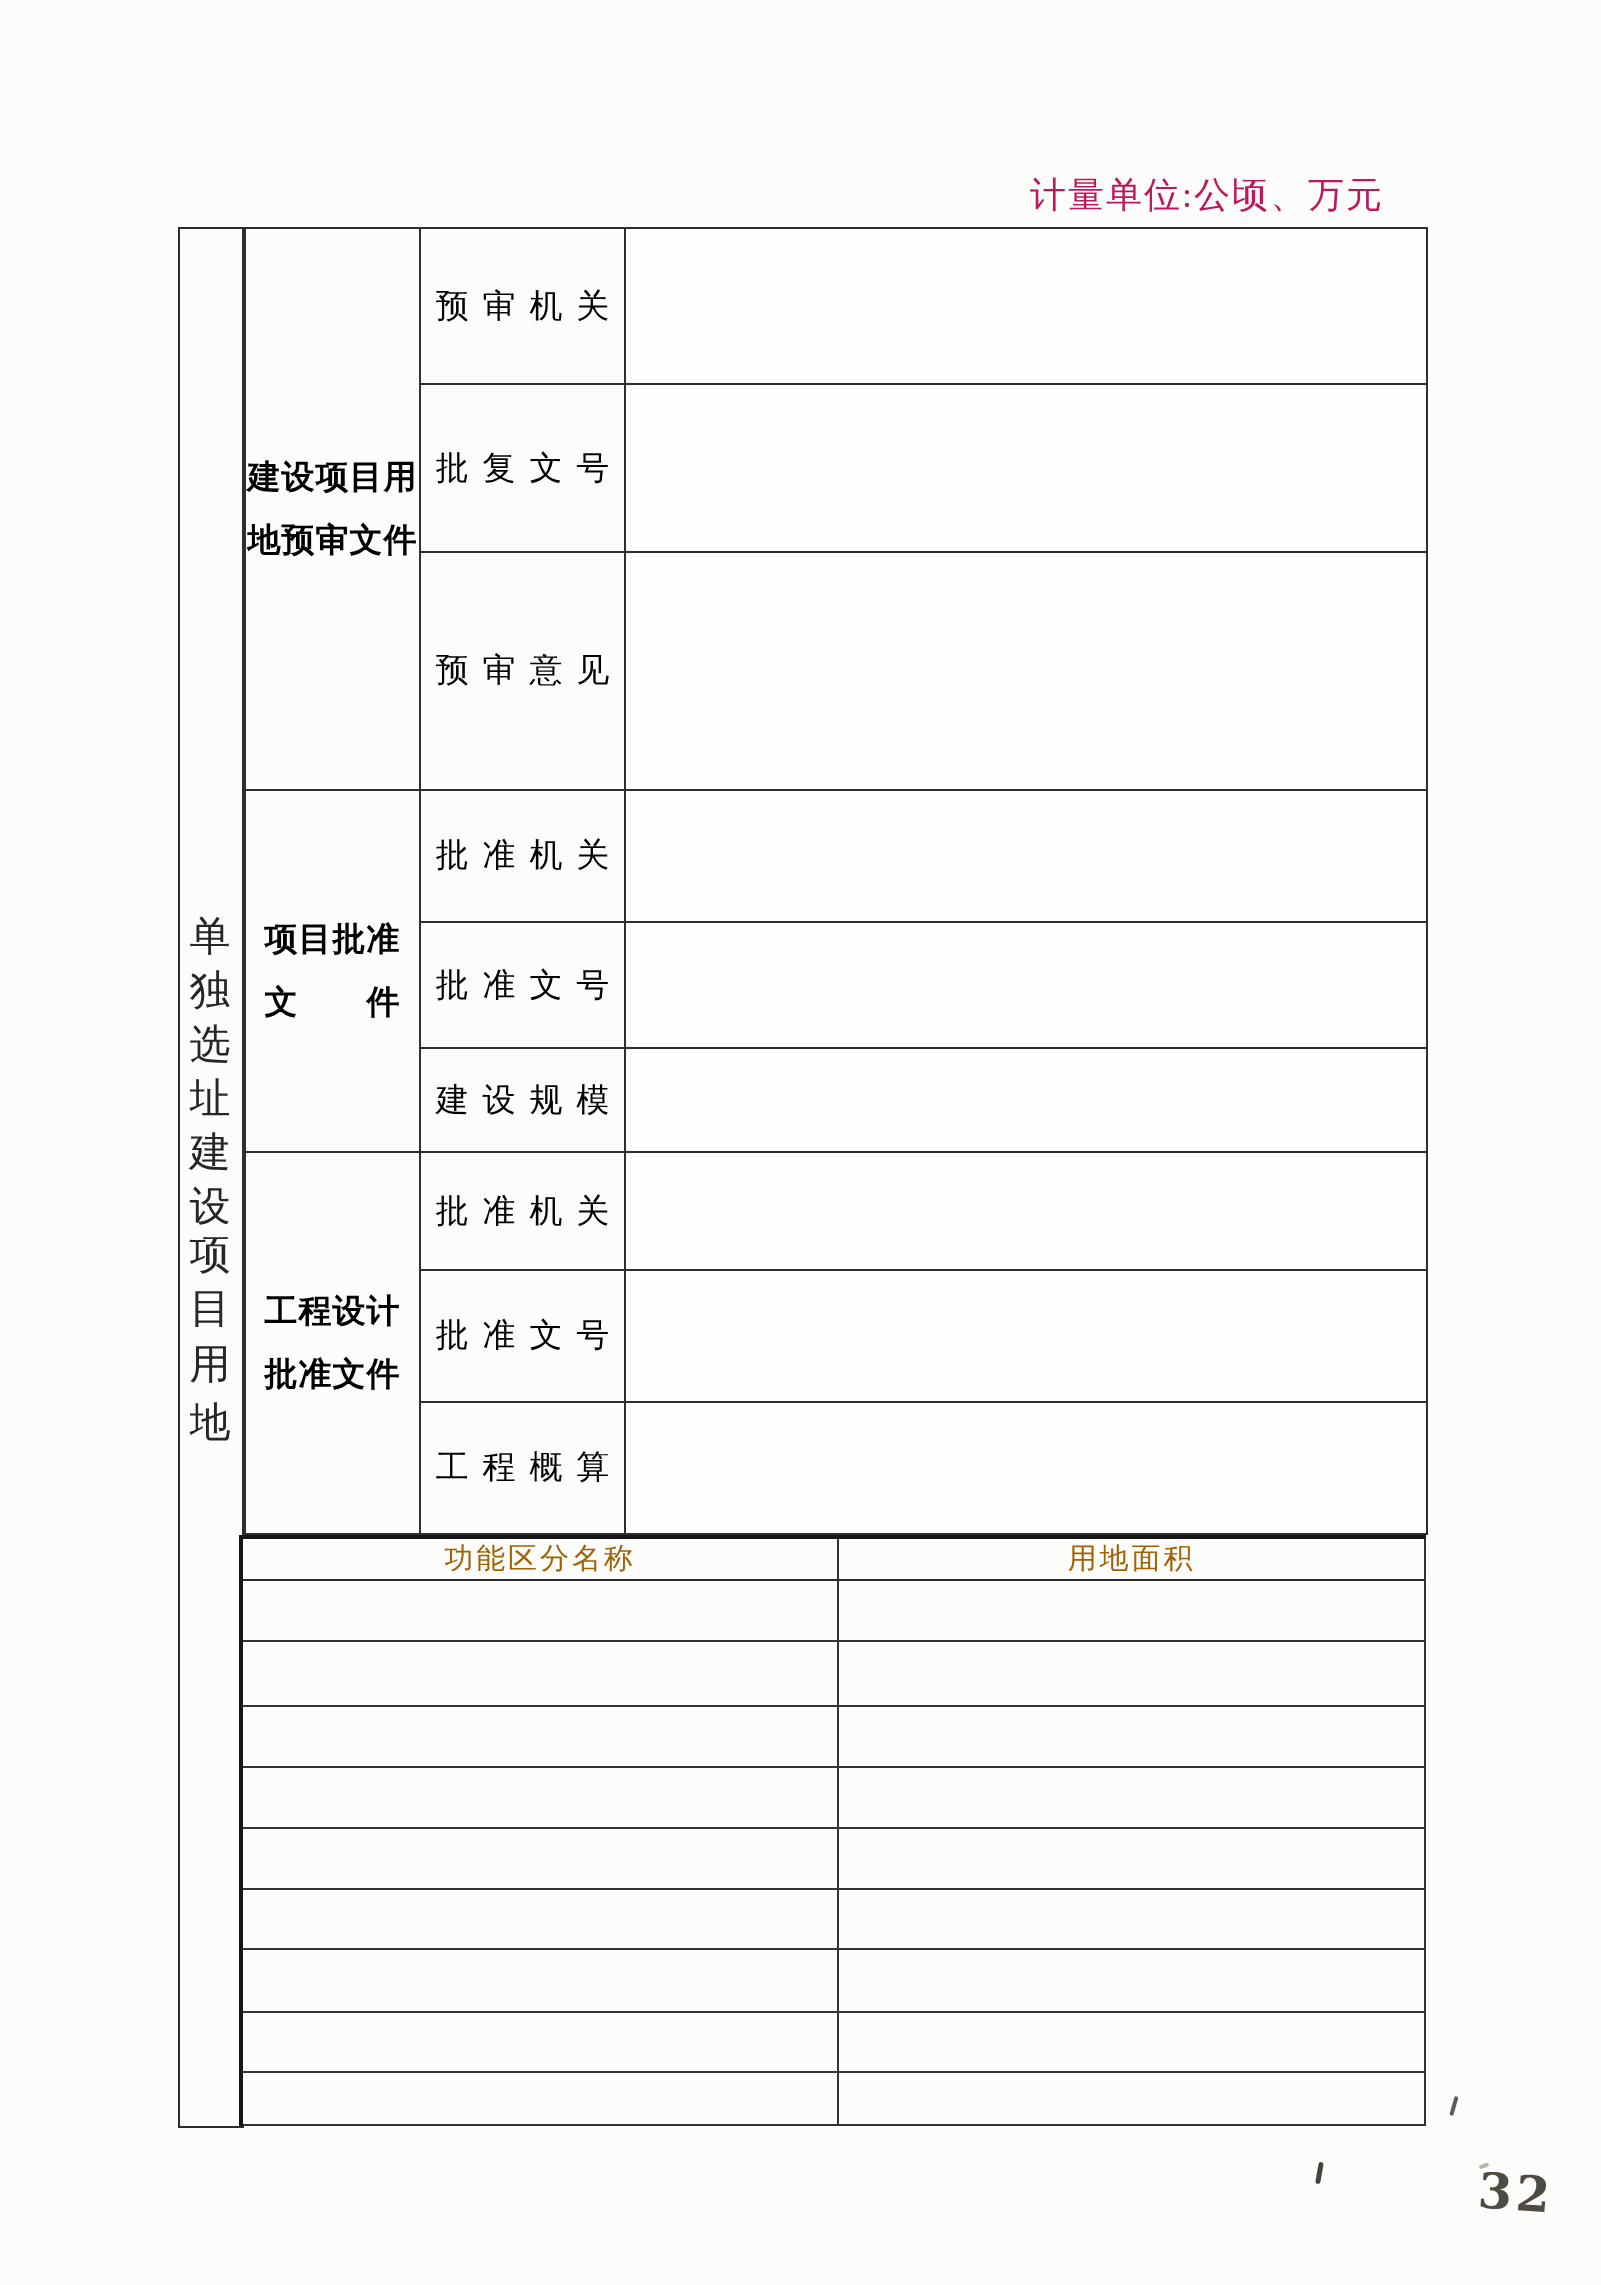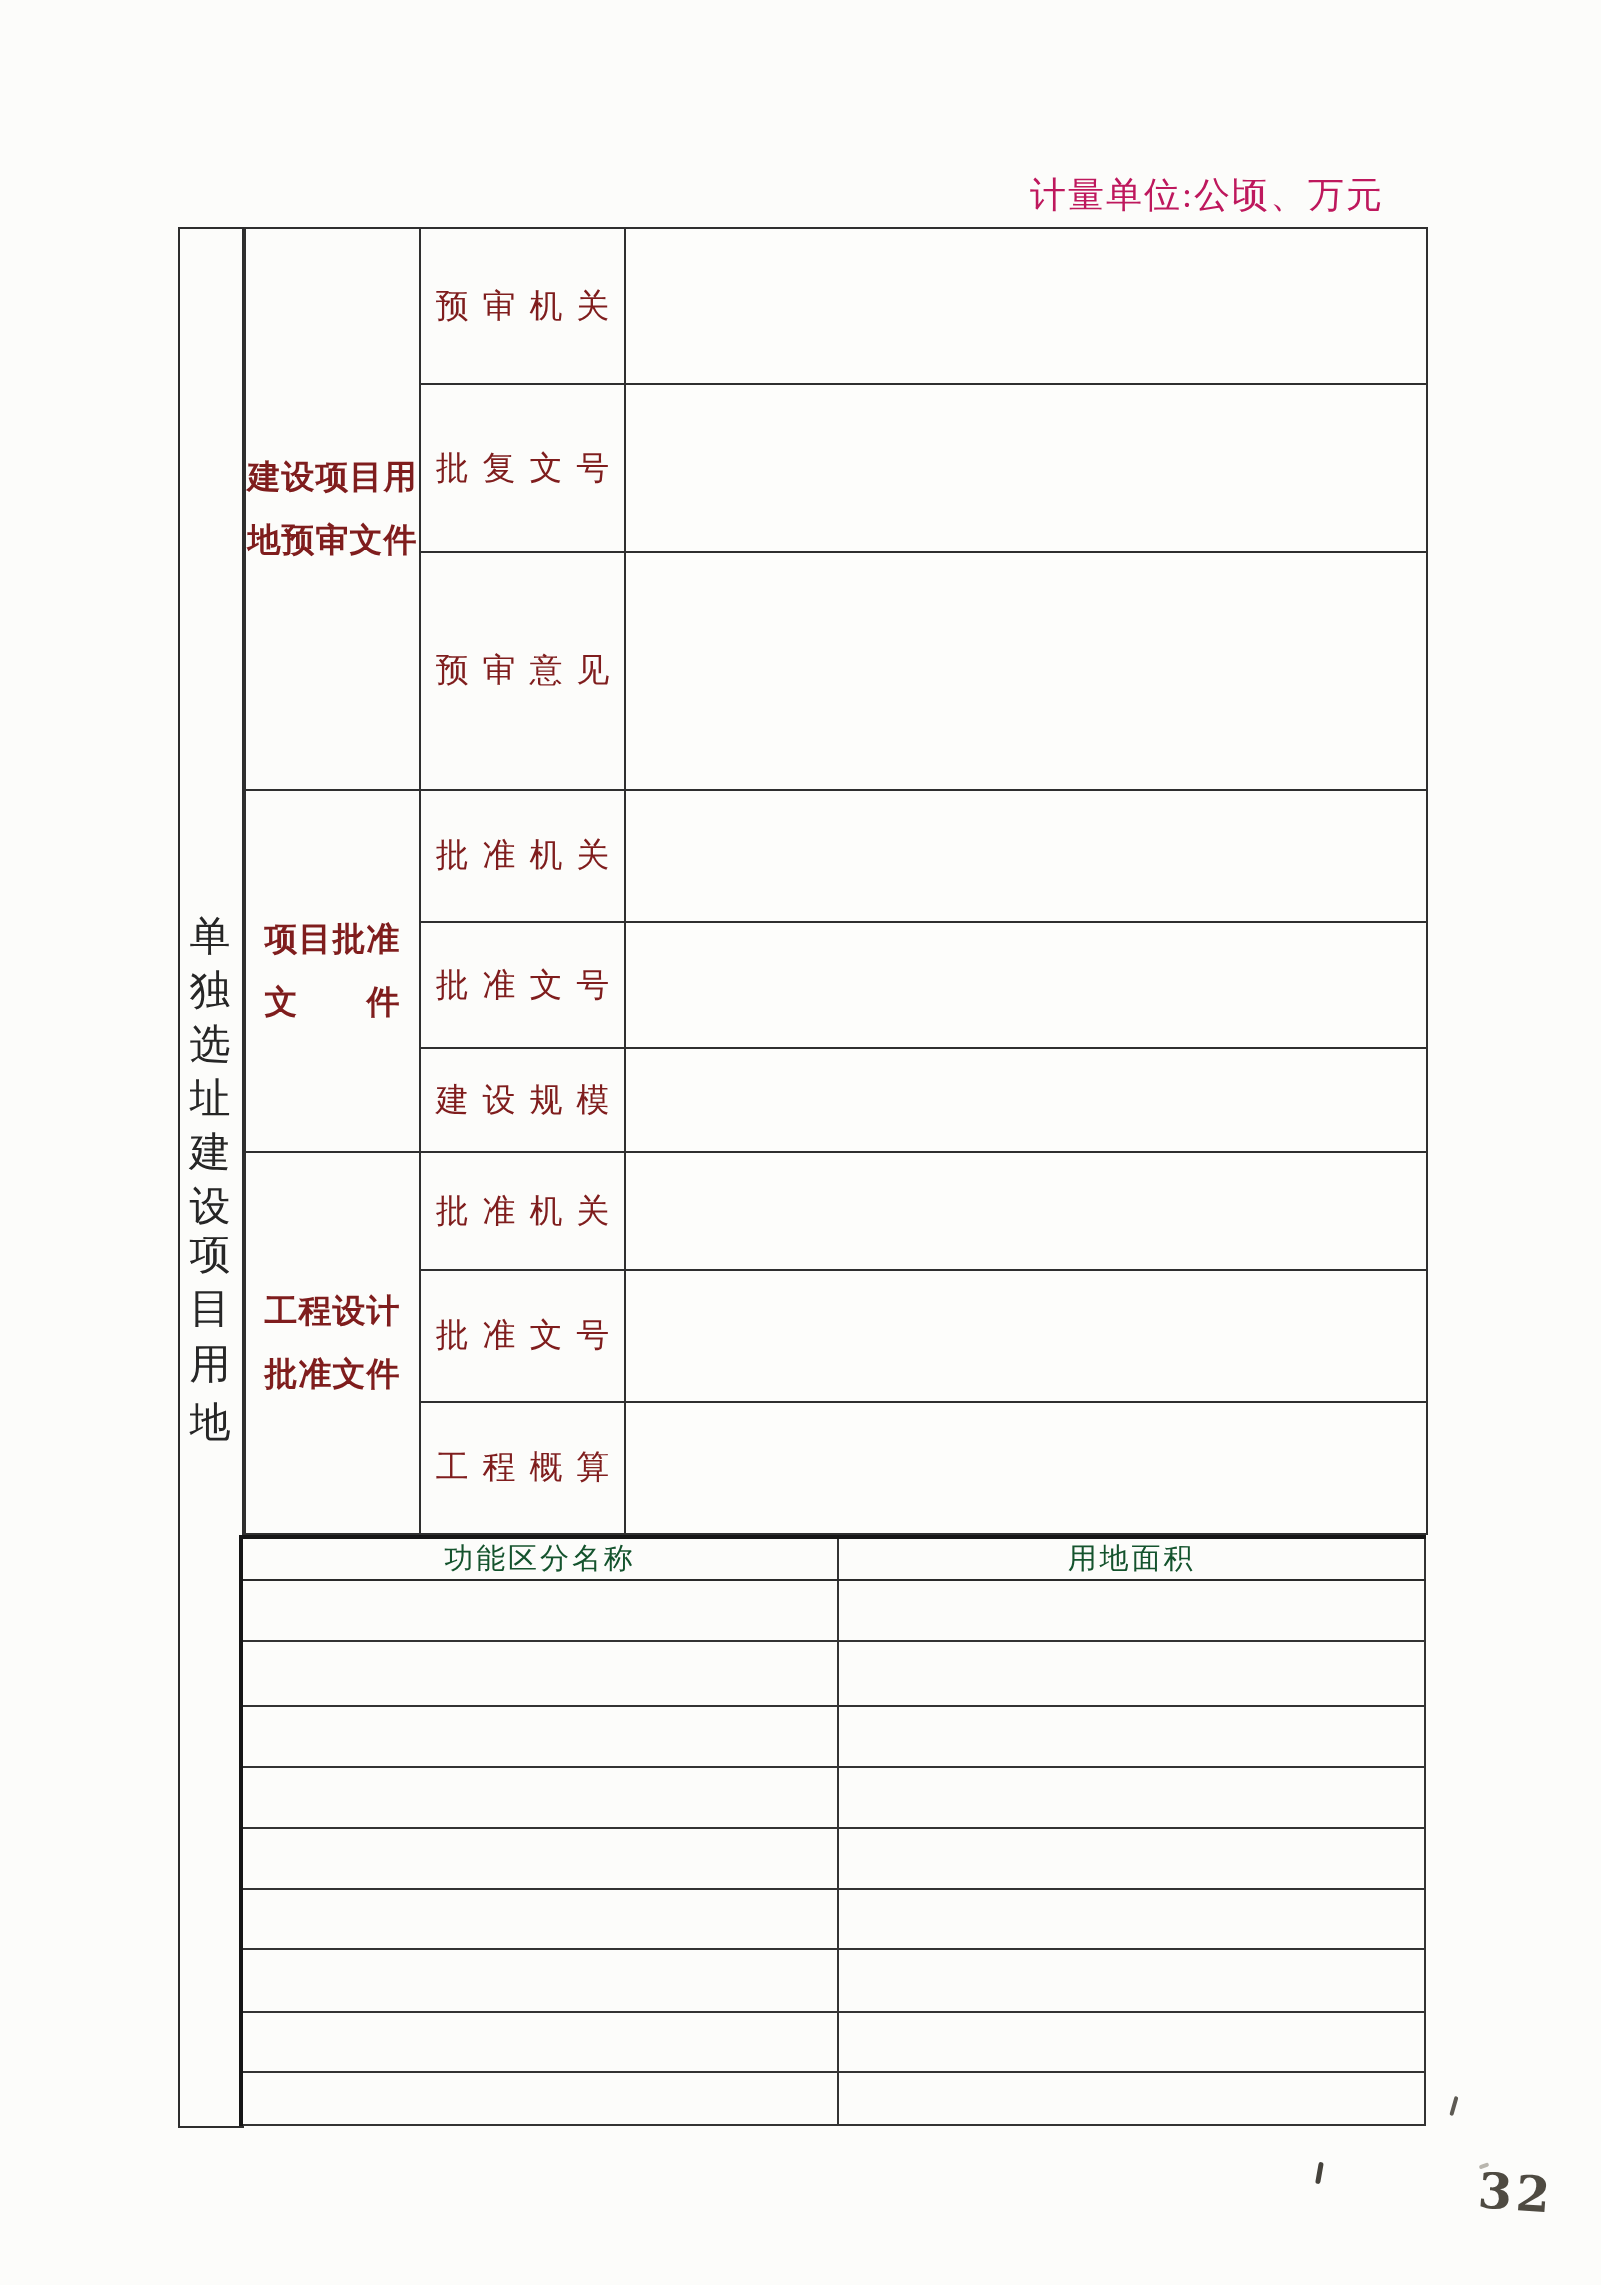--- a/index.html
+++ b/index.html
@@ -34,39 +34,39 @@
   }
 
   
   table{border-collapse:collapse;table-layout:fixed;background:#fcfcfa;}
   .upper-table{
     position:absolute;left:244px;top:227px;width:1182px;height:1308px;
   }
   .upper-table td{
     border:2px solid #2f2f2f;
     vertical-align:middle;text-align:center;
-    padding:0;font-size:33px;color:#7f1d1d;
+    padding:0;font-size:33px;color:#000000;
   }
   .upper-table{border-top:2.9px solid #262626;}
   .upper-table td.group-cell div{line-height:63px;letter-spacing:1px;font-weight:bold;}
   .upper-table td.row-label{letter-spacing:0.42em;text-indent:0.42em;}
   .upper-table td.value-cell{background:#fdfdfb;}
 
   
   .lower-table{
     position:absolute;left:239px;top:1535px;width:1187px;height:584px;
     border-top:4.9px solid #161616;
     border-left:4.9px solid #161616;
     border-right:2px solid #2f2f2f;
     border-bottom:2.9px solid #2a2a2a;
   }
   .lower-table td{
     border:2px solid #333;
     vertical-align:middle;text-align:center;
-    padding:0;font-size:29px;color:#14532d;
+    padding:0;font-size:29px;color:#a16207;
   }
   .lower-table td.fn-header{letter-spacing:2.9px;border-bottom:2.9px solid #2a2a2a;}
 
   
   .ink-mark{position:absolute;background:#53504a;border-radius:2.9px;}
   .mark-1{left:1452px;top:2096px;width:3.9px;height:19.6px;transform:rotate(16deg);background:#5d5a53;}
   .mark-2{left:1317px;top:2162px;width:4.9px;height:21.6px;transform:rotate(10deg);background:#45423b;}
   .mark-3{left:1479px;top:2164px;width:9.8px;height:3.9px;transform:rotate(-20deg);background:#b9b6ae;border-radius:2px;}
 
   

